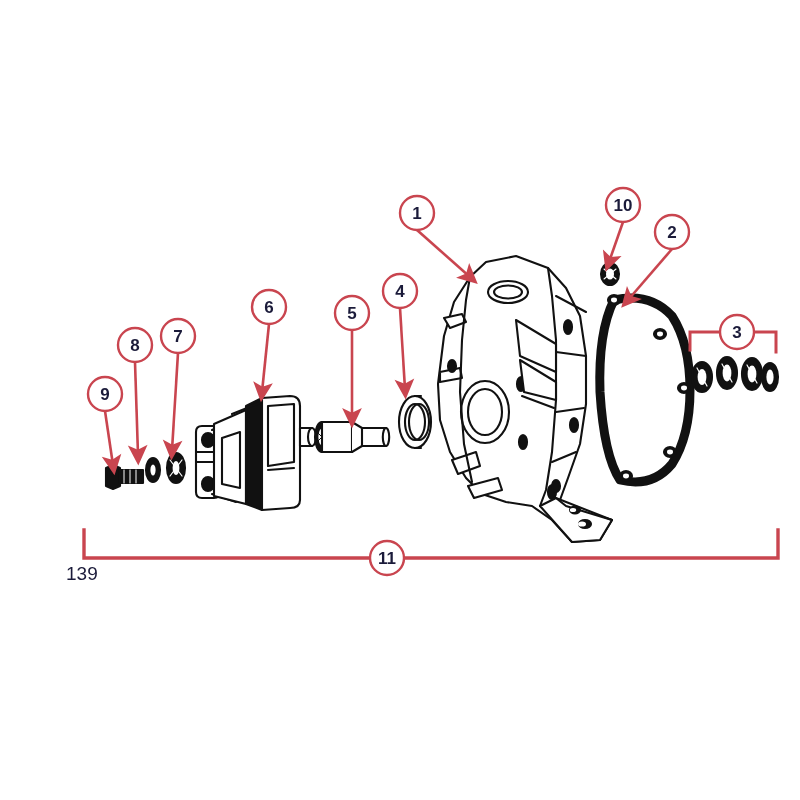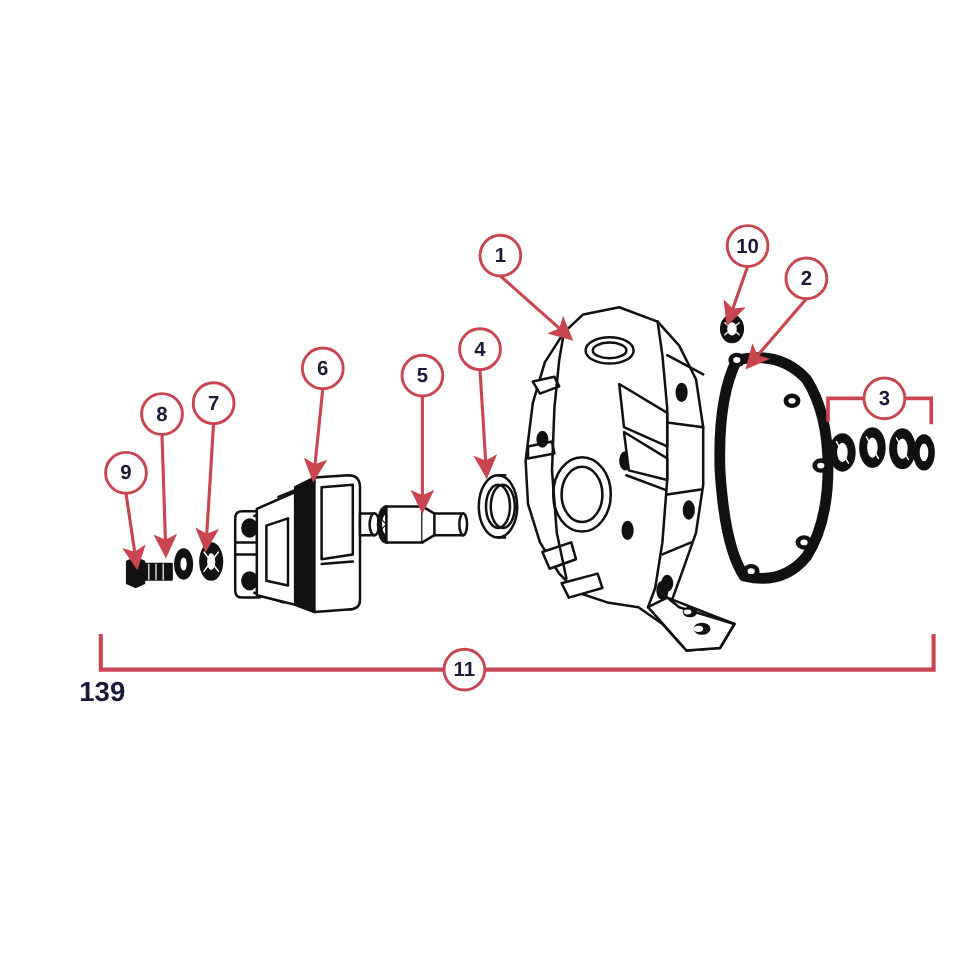--- a/index.html
+++ b/index.html
@@ -2,21 +2,21 @@
 <html><head>
 <meta charset="utf-8">
 <style>
   html,body{margin:0;padding:0;background:#ffffff;}
   body{width:800px;height:800px;font-family:"Liberation Sans",sans-serif;overflow:hidden;}
   #stage{position:relative;width:800px;height:800px;background:#fff;}
   svg{display:block;}
   .pagenum{
     position:absolute;left:66px;top:563px;
     font-family:"Liberation Sans",sans-serif;
-    font-size:23px;font-weight:bold;color:#1b1b3a;letter-spacing:0px;
+    font-size:19px;font-weight:normal;color:#1b1b3a;letter-spacing:0px;
   }
 </style>
 </head>
 <body>
 
 <div id="stage">
 
   <svg id="art" width="800" height="800" viewBox="0 0 800 800">
 
     <defs>

